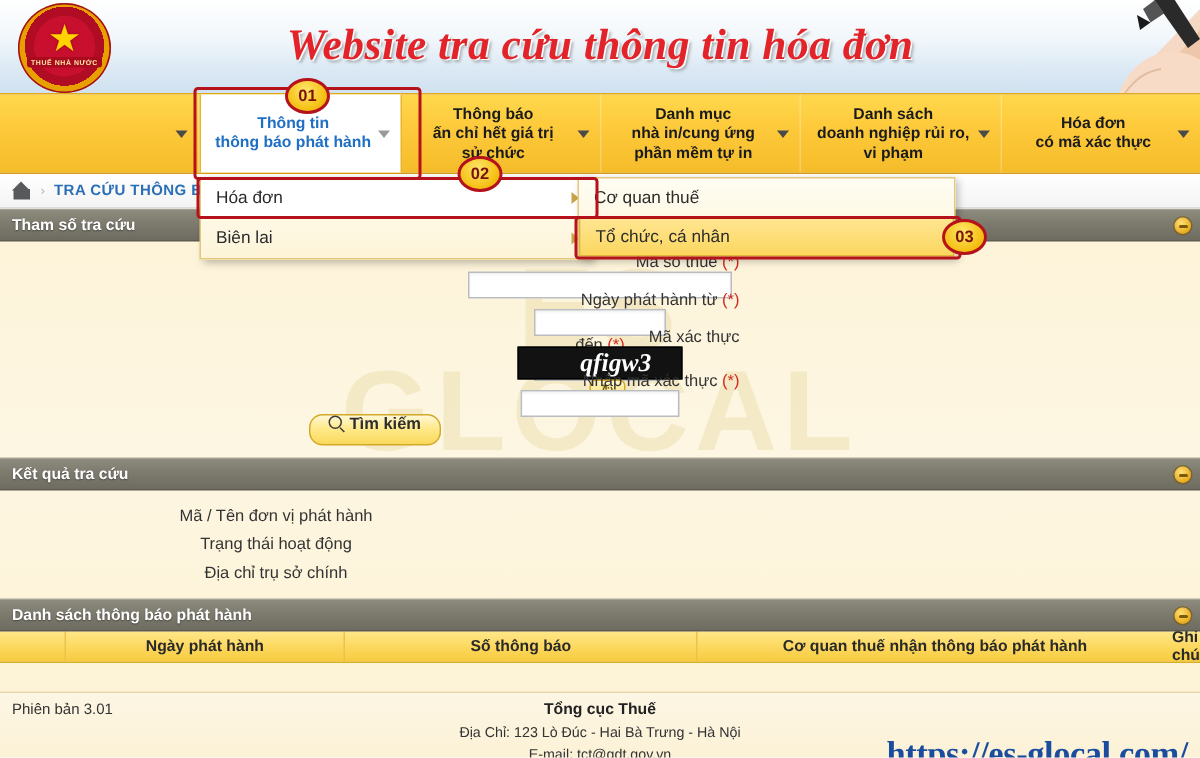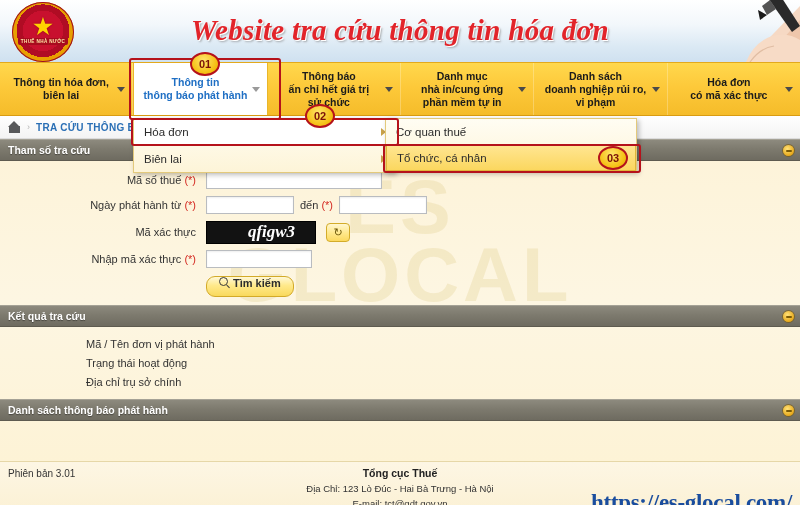--- a/index.html
+++ b/index.html
@@ -104,21 +104,21 @@
   .collapse-icon{
     position:absolute;right:6px;top:50%;margin-top:-5px;width:11px;height:11px;border-radius:50%;
     background:radial-gradient(circle at 40% 35%,#ffe27a,#e8a91a 70%,#b87d08);
     box-shadow:0 0 0 1px rgba(120,88,10,.6);
   }
   .collapse-icon::after{
     content:"";position:absolute;left:2.5px;top:4.5px;width:6px;height:2px;background:#7a5a06;border-radius:1px;
   }
 
   .form-area{position:relative;padding:8px 0 8px 0;}
-  .frow{display:flex;align-items:center;height:22px;margin-bottom:3px;}
+  .frow{display:flex;align-items:center;height:22px;margin-bottom:3px;flex-direction:column;}
   .flabel{
     width:196px;text-align:right;padding-right:10px;font-size:11px;color:#333;
   }
   .req{color:#d42a22;}
   .inp{
     height:14px;border:1px solid #b9bcc0;background:#fff;
     box-shadow:inset 0 1px 2px rgba(0,0,0,.07);
   }
   .inp.mst{width:170px;}
   .inp.dt{width:82px;}
@@ -146,21 +146,21 @@
     border:1px solid #d3aa28;display:flex;align-items:flex-start;gap:5px;
     font-size:11px;font-weight:bold;color:#2d2d2d;
   }
   .mag{
     width:7px;height:7px;border:1.4px solid #3a3a3a;border-radius:50%;position:relative;display:inline-block;
   }
   .mag::after{content:"";position:absolute;right:-3px;bottom:-2.5px;width:4px;height:1.4px;background:#3a3a3a;transform:rotate(45deg);}
 
   .result-area{padding:7px 0 8px 0;position:relative;}
   .rrow{height:19px;display:flex;align-items:center;}
-  .rlabel{width:196px;text-align:left;padding-left:86px;font-size:11px;color:#333;}
+  .rlabel{width:196px;text-align:center;padding-left:86px;font-size:11px;color:#333;}
 
   
   .tbl-head{
     display:flex;height:20px;
     background:linear-gradient(180deg,#ffe278 0%,#fdd košele 0%,#fcd75c 50%,#f6cb3f 100%);
     background:linear-gradient(180deg,#ffe789 0%,#fcd75c 55%,#f6cb3f 100%);
     border-bottom:1px solid #d9ae22;
   }
   .th{
     display:flex;align-items:center;justify-content:center;
@@ -238,24 +238,20 @@
       <path d="M118 2 L128 -4 L150 30 L142 36 Z" fill="#2a2a2a"></path>
       <path d="M112 10 L120 4 L126 13 L117 19 Z" fill="#545454"></path>
       <path d="M108 14 L117 19 L110 24 Z" fill="#1a1a1a"></path>
       <path d="M96 66 Q104 46 122 40 Q138 36 150 44 L150 66 Z" fill="#f7dbc6"></path>
       <path d="M100 66 Q110 52 124 50" stroke="#e0bda3" stroke-width="1.2" fill="none"></path>
     </svg>
   </div>
 
   <div class="nav">
     <div class="nav-item">
-      <div>
-        <div>Thông tin hóa đơn,</div>
-        <div>biên lai</div>
-      </div>
       <span class="nav-caret"></span>
     </div>
     <div class="nav-item active">
       <div>
         <div>Thông tin</div>
         <div>thông báo phát hành</div>
       </div>
       <span class="nav-caret"></span>
     </div>
     <div class="nav-item">
@@ -365,20 +361,27 @@
         </div>
       <div class="rrow">
           <div class="rlabel">Địa chỉ trụ sở chính</div>
         </div>
     </div>
 
     <div class="sec-head">
       <span>Danh sách thông báo phát hành</span>
       <span class="collapse-icon"></span>
     </div>
+    <div class="tbl-head">
+      <div class="th c0"></div>
+      <div class="th c1">Ngày phát hành</div>
+      <div class="th c2">Số thông báo</div>
+      <div class="th c3" style="width:316px;flex:none">Cơ quan thuế nhận thông báo phát hành</div>
+      <div class="th c3">Ghi chú</div>
+    </div>
 
   </div>
 
   <div class="footer">
     <div class="ver">Phiên bản 3.01</div>
     <div class="fcenter">
       <div class="t1">Tổng cục Thuế</div>
       <div class="t2">Địa Chỉ: 123 Lò Đúc - Hai Bà Trưng - Hà Nội</div>
       <div class="t3">E-mail: tct@gdt.gov.vn</div>
     </div>
@@ -405,15 +408,15 @@
       <span>Tổ chức, cá nhân</span>
     </div>
   </div>
 
   <div class="hl-box" style="left:129px;top:58px;width:148px;height:58px;"></div>
   <div class="hl-box" style="left:131px;top:118px;width:264px;height:24px;"></div>
   <div class="hl-box" style="left:383px;top:144px;width:254px;height:25px;"></div>
 
   <div class="bub" style="left:190px;top:52px;">01</div>
   <div class="bub" style="left:305px;top:104px;">02</div>
-  <div class="bub" style="left:598px;top:146px;">03</div>
+  <div class="bub" style="left:628px;top:146px;">03</div>
 
 </div>
 
 </body></html>

